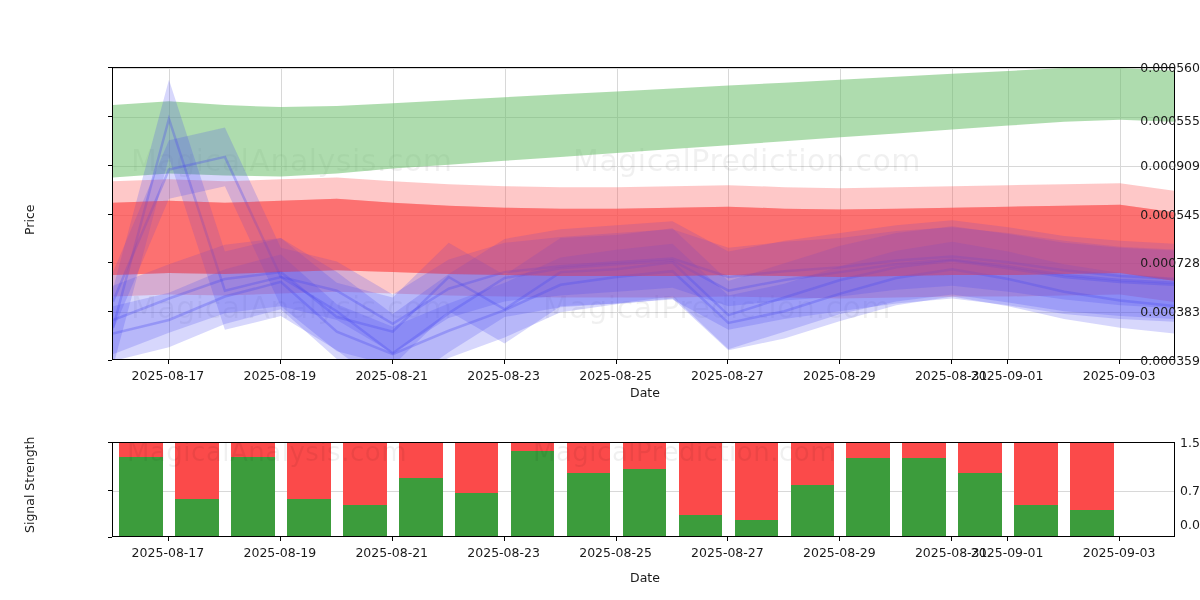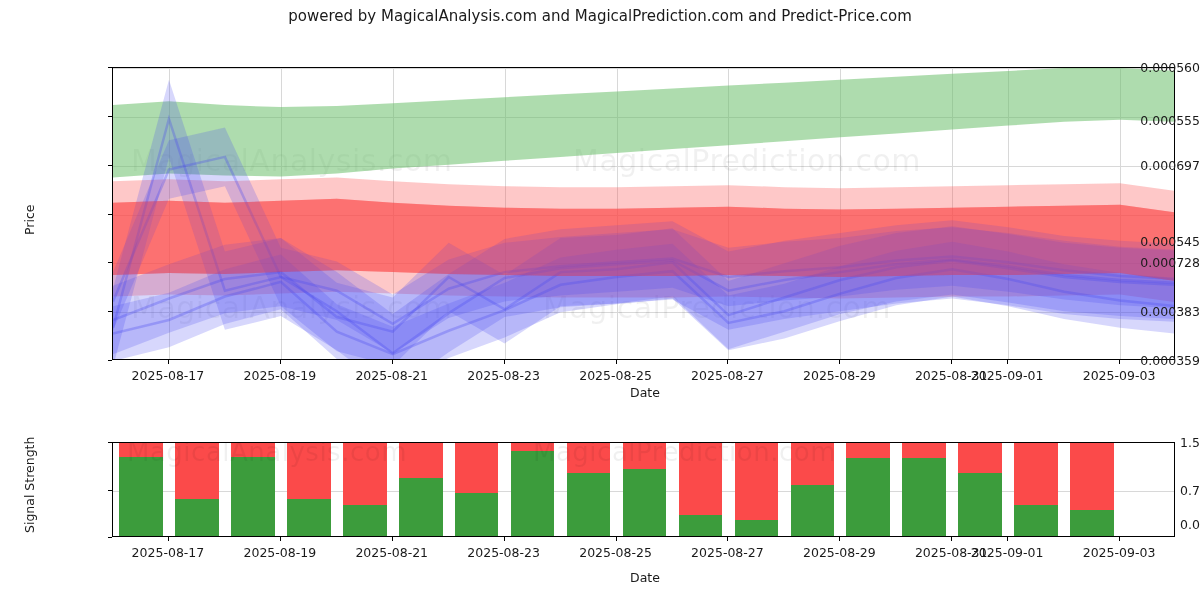--- a/index.html
+++ b/index.html
@@ -31,21 +31,20 @@
   .bar{position:absolute;bottom:0;}
   .bar .seg-green{position:absolute;left:0;right:0;bottom:0;background:#3c9c3c;}
   .bar .seg-red{position:absolute;left:0;right:0;top:0;background:#fb4a4a;}
 </style>
 </head>
 <body>
 
 <div id="root">
 
   <div class="title-block">
-    <div class="title-line">powered by MagicalAnalysis.com and MagicalPrediction.com and Predict-Price.com</div>
   </div>
 
   <div class="panel" id="price-panel" style="left:0;top:55px;width:1200px;height:345px;">
     <div class="plot" id="price-plot" style="left:112px;top:12px;width:1063px;height:293px;">
         <div class="gridline" style="top: 244.167px;"></div>
         <div class="gridline" style="top: 195.333px;"></div>
         <div class="gridline" style="top: 146.5px;"></div>
         <div class="gridline" style="top: 97.6667px;"></div>
         <div class="gridline" style="top: 48.8333px;"></div>
         <div class="gridline" style="top: 0px;"></div>
@@ -80,23 +79,23 @@
       </div>
     <div class="axis-name y" id="price-ylabel" style="left:22px;top:180px;">Price</div>
     <div class="axis-name" id="price-xlabel" style="left:630px;top:330px;">Date</div>
   <div class="tickmark-y" style="left: 108px; top: 305px;"></div>
       <div class="ytick-label" style="top: 305px; width: 102px;">0.000359</div>
       <div class="tickmark-y" style="left: 108px; top: 256.167px;"></div>
       <div class="ytick-label" style="top: 256.167px; width: 102px;">0.000383</div>
       <div class="tickmark-y" style="left: 108px; top: 207.333px;"></div>
       <div class="ytick-label" style="top: 207.333px; width: 102px;">0.000728</div>
       <div class="tickmark-y" style="left: 108px; top: 158.5px;"></div>
-      <div class="ytick-label" style="top: 158.5px; width: 102px; margin-top: 27px;">0.000545</div>
+      <div class="ytick-label" style="top: 158.5px; width: 102px;">0.000545</div>
       <div class="tickmark-y" style="left: 108px; top: 109.667px;"></div>
-      <div class="ytick-label" style="top: 109.667px; width: 102px;">0.000697</div>
+      <div class="ytick-label" style="top: 109.667px; width: 102px;">0.000909</div>
       <div class="tickmark-y" style="left: 108px; top: 60.8333px;"></div>
       <div class="ytick-label" style="top: 65px; width: 102px;">0.000555</div>
       <div class="tickmark-y" style="left: 108px; top: 12px;"></div>
       <div class="ytick-label" style="top: 12px; width: 102px;">0.000560</div>
       <div class="tickmark-x" style="left: 167.947px; top: 305px;"></div>
       <div class="xtick-label" style="left: 167.947px; top: 313px;">2025-08-17</div>
       <div class="tickmark-x" style="left: 279.842px; top: 305px;"></div>
       <div class="xtick-label" style="left: 279.842px; top: 313px;">2025-08-19</div>
       <div class="tickmark-x" style="left: 391.737px; top: 305px;"></div>
       <div class="xtick-label" style="left: 391.737px; top: 313px;">2025-08-21</div>

